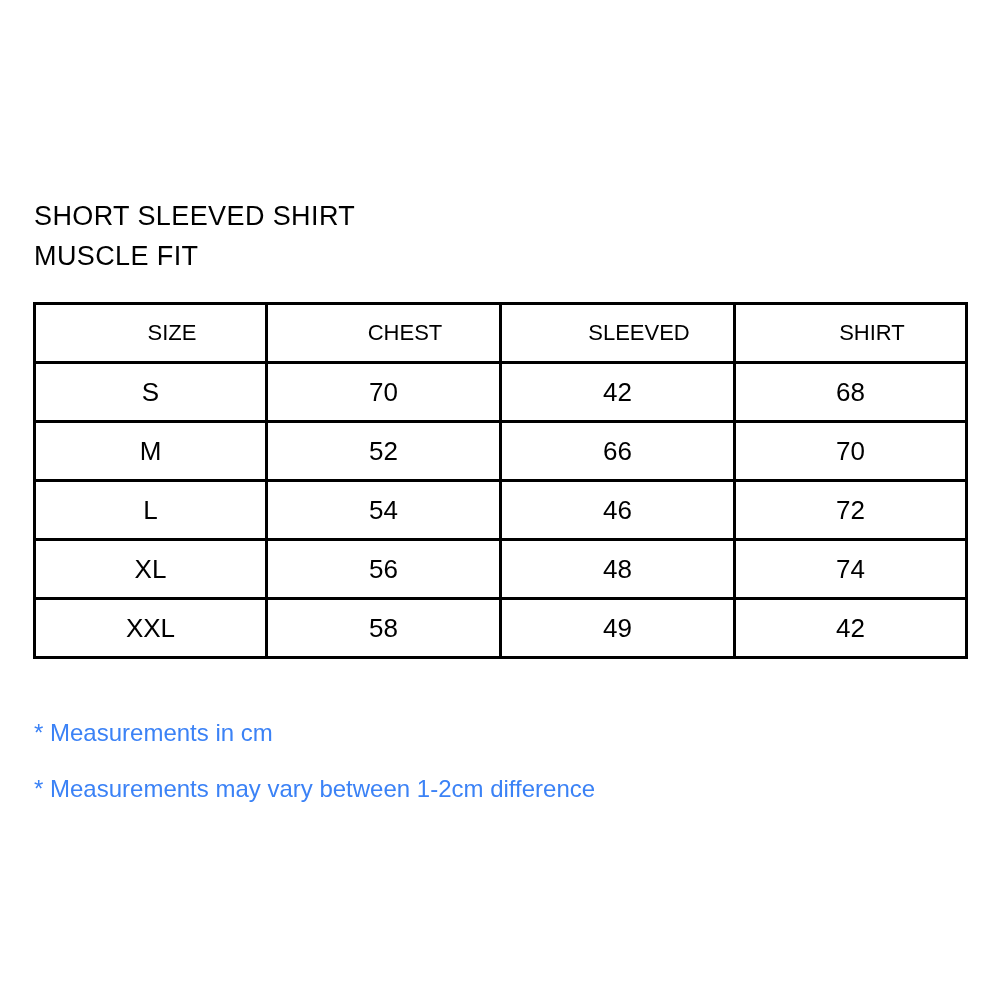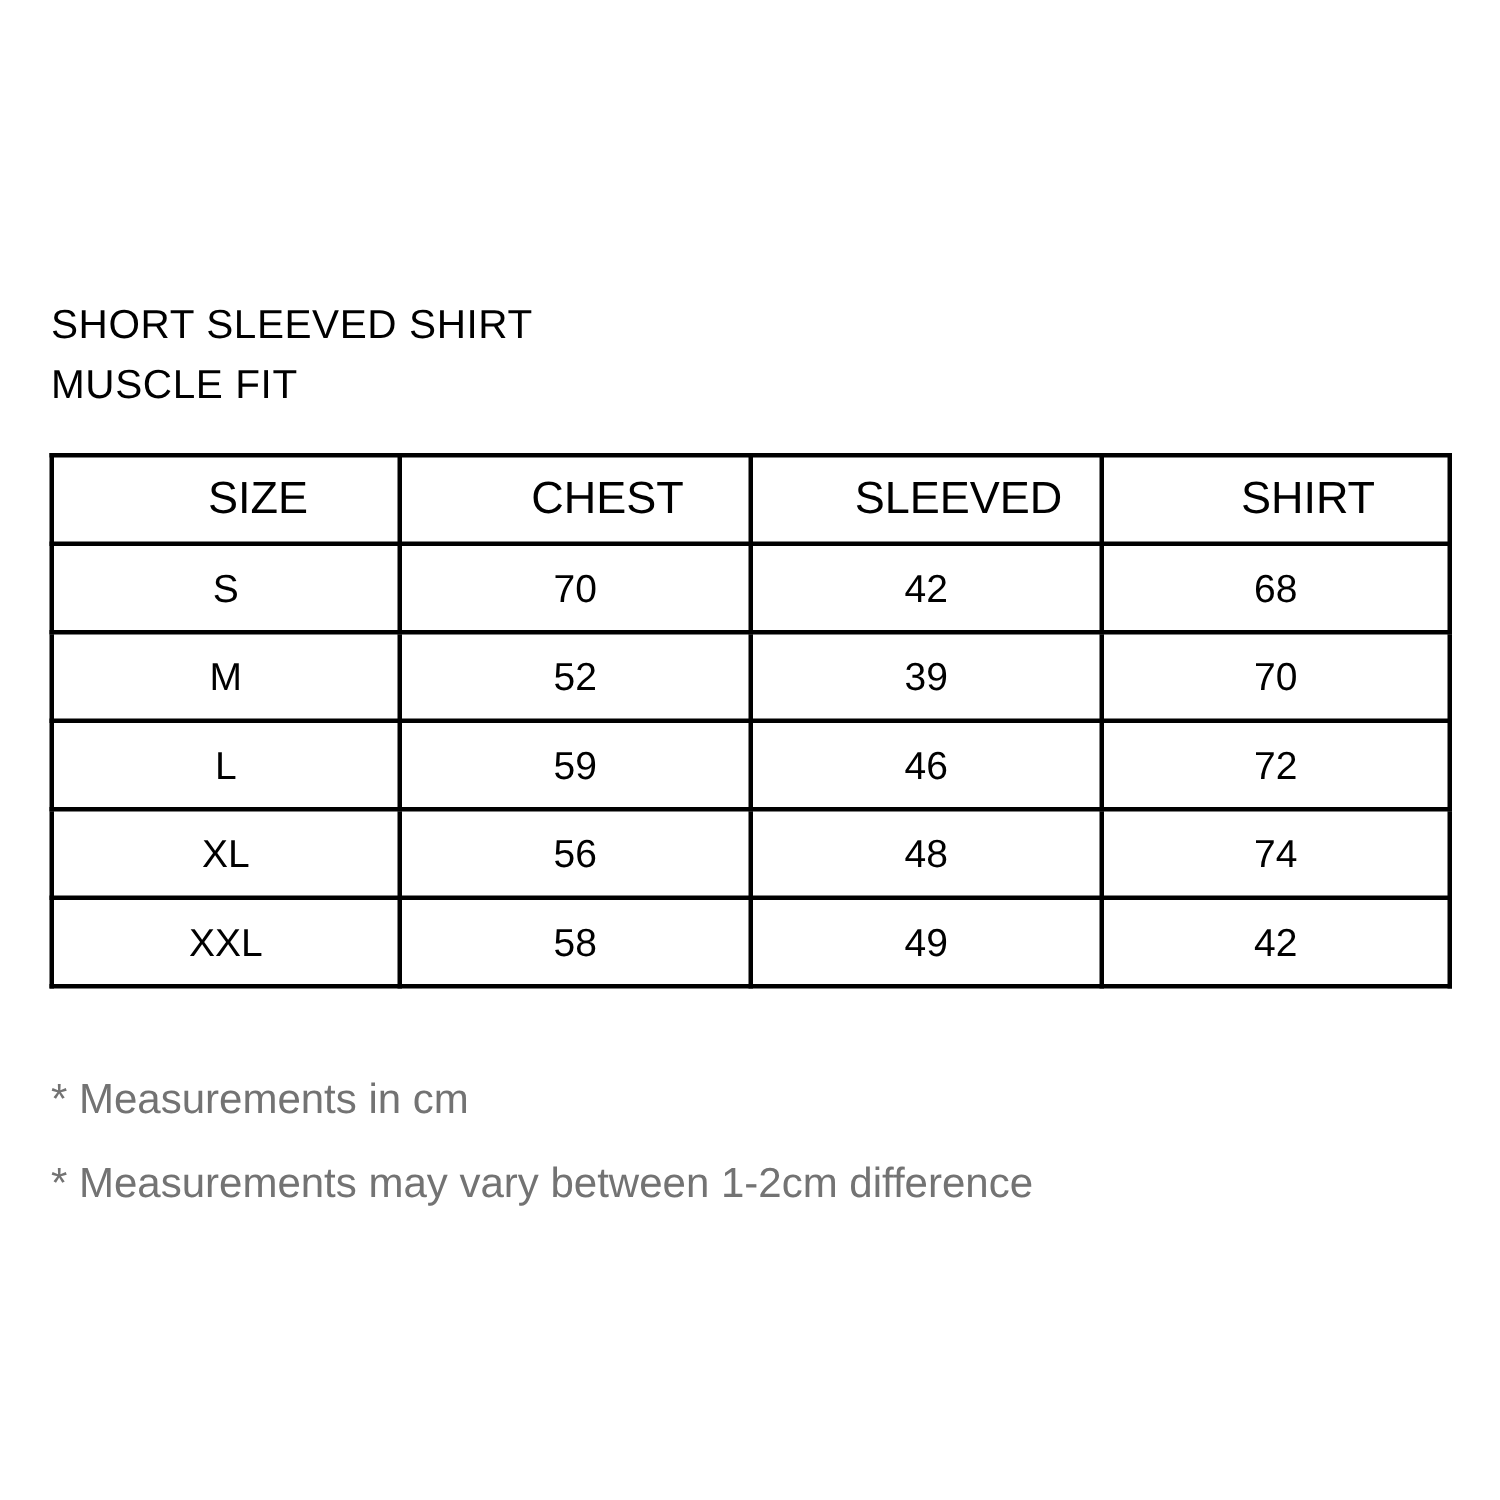--- a/index.html
+++ b/index.html
@@ -46,33 +46,33 @@
     font-size: 26px;
     height: 56px;
     padding: 0;
     color: #000;
   }
   .size-table col.c1 { width: 232px; }
   .size-table col.c2 { width: 234px; }
   .size-table col.c3 { width: 234px; }
   .size-table col.c4 { width: 232px; }
   .size-table tr.head td {
-    font-size: 30px;
+    font-size: 22px;
     padding-left: 43px;
   }
   .notes {
     position: absolute;
     left: 34px;
     top: 705px;
   }
   .note-line {
-    font-size: 28px;
+    font-size: 24px;
     line-height: 56px;
     white-space: nowrap;
-    color: #737373;
+    color: #3b82f6;
   }
 </style>
 </head>
 <body>
 
 <div class="page">
 
   <div class="titles">
     <div class="title-line">SHORT SLEEVED SHIRT</div>
     <div class="title-line">MUSCLE FIT</div>
@@ -94,26 +94,26 @@
       </tr>
       <tr>
         <td>S</td>
         <td>70</td>
         <td>42</td>
         <td>68</td>
       </tr>
       <tr>
         <td>M</td>
         <td>52</td>
-        <td>39</td>
+        <td>66</td>
         <td>70</td>
       </tr>
       <tr>
         <td>L</td>
-        <td>59</td>
+        <td>54</td>
         <td>46</td>
         <td>72</td>
       </tr>
       <tr>
         <td>XL</td>
         <td>56</td>
         <td>48</td>
         <td>74</td>
       </tr>
       <tr>

